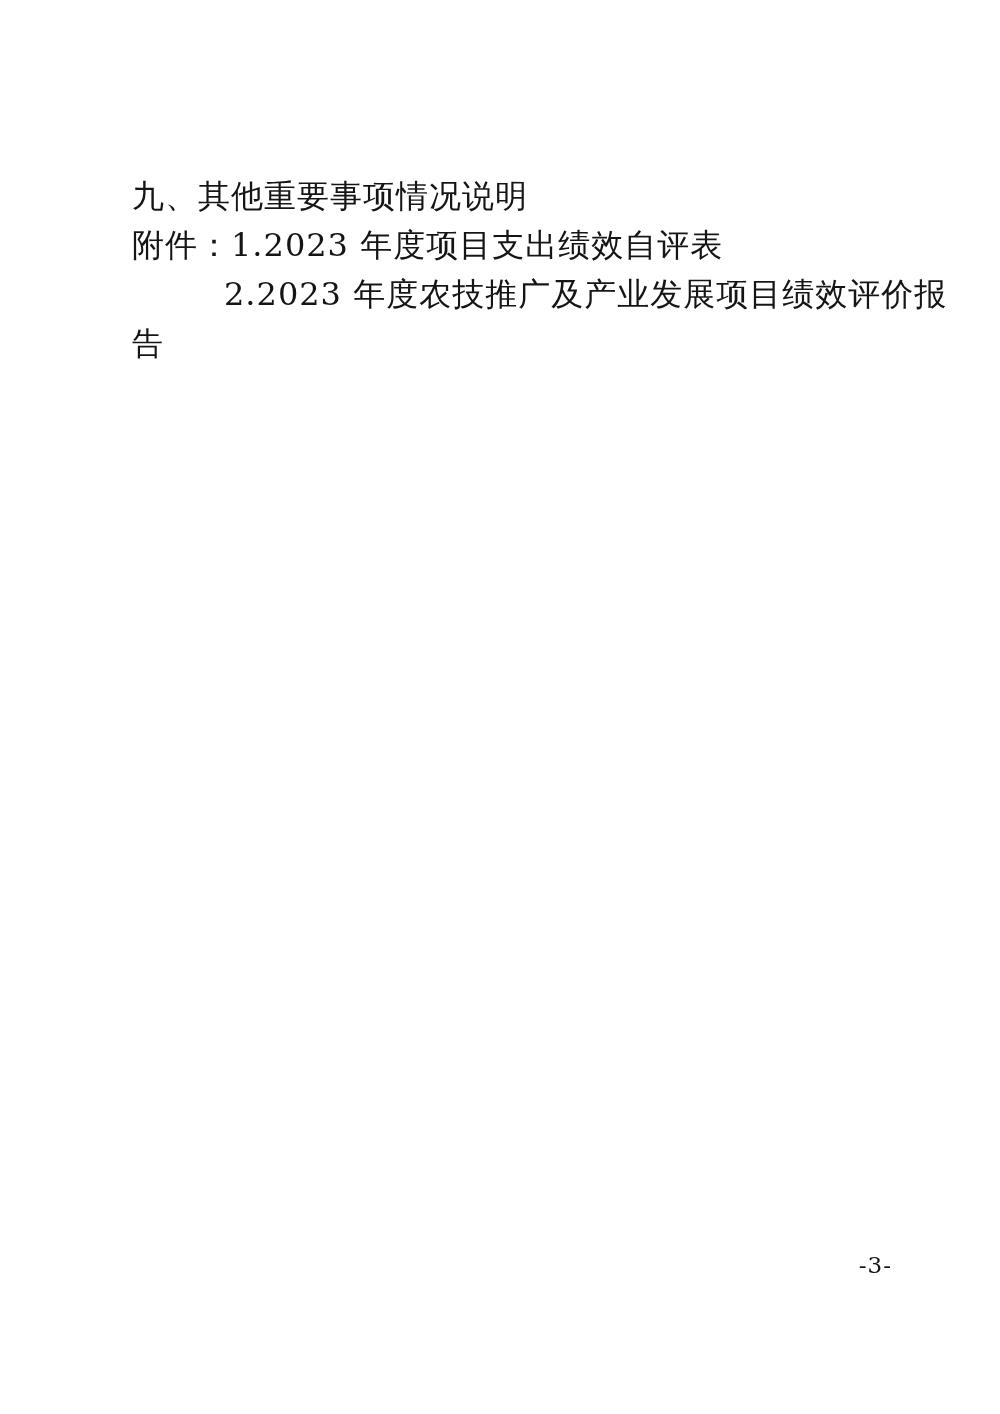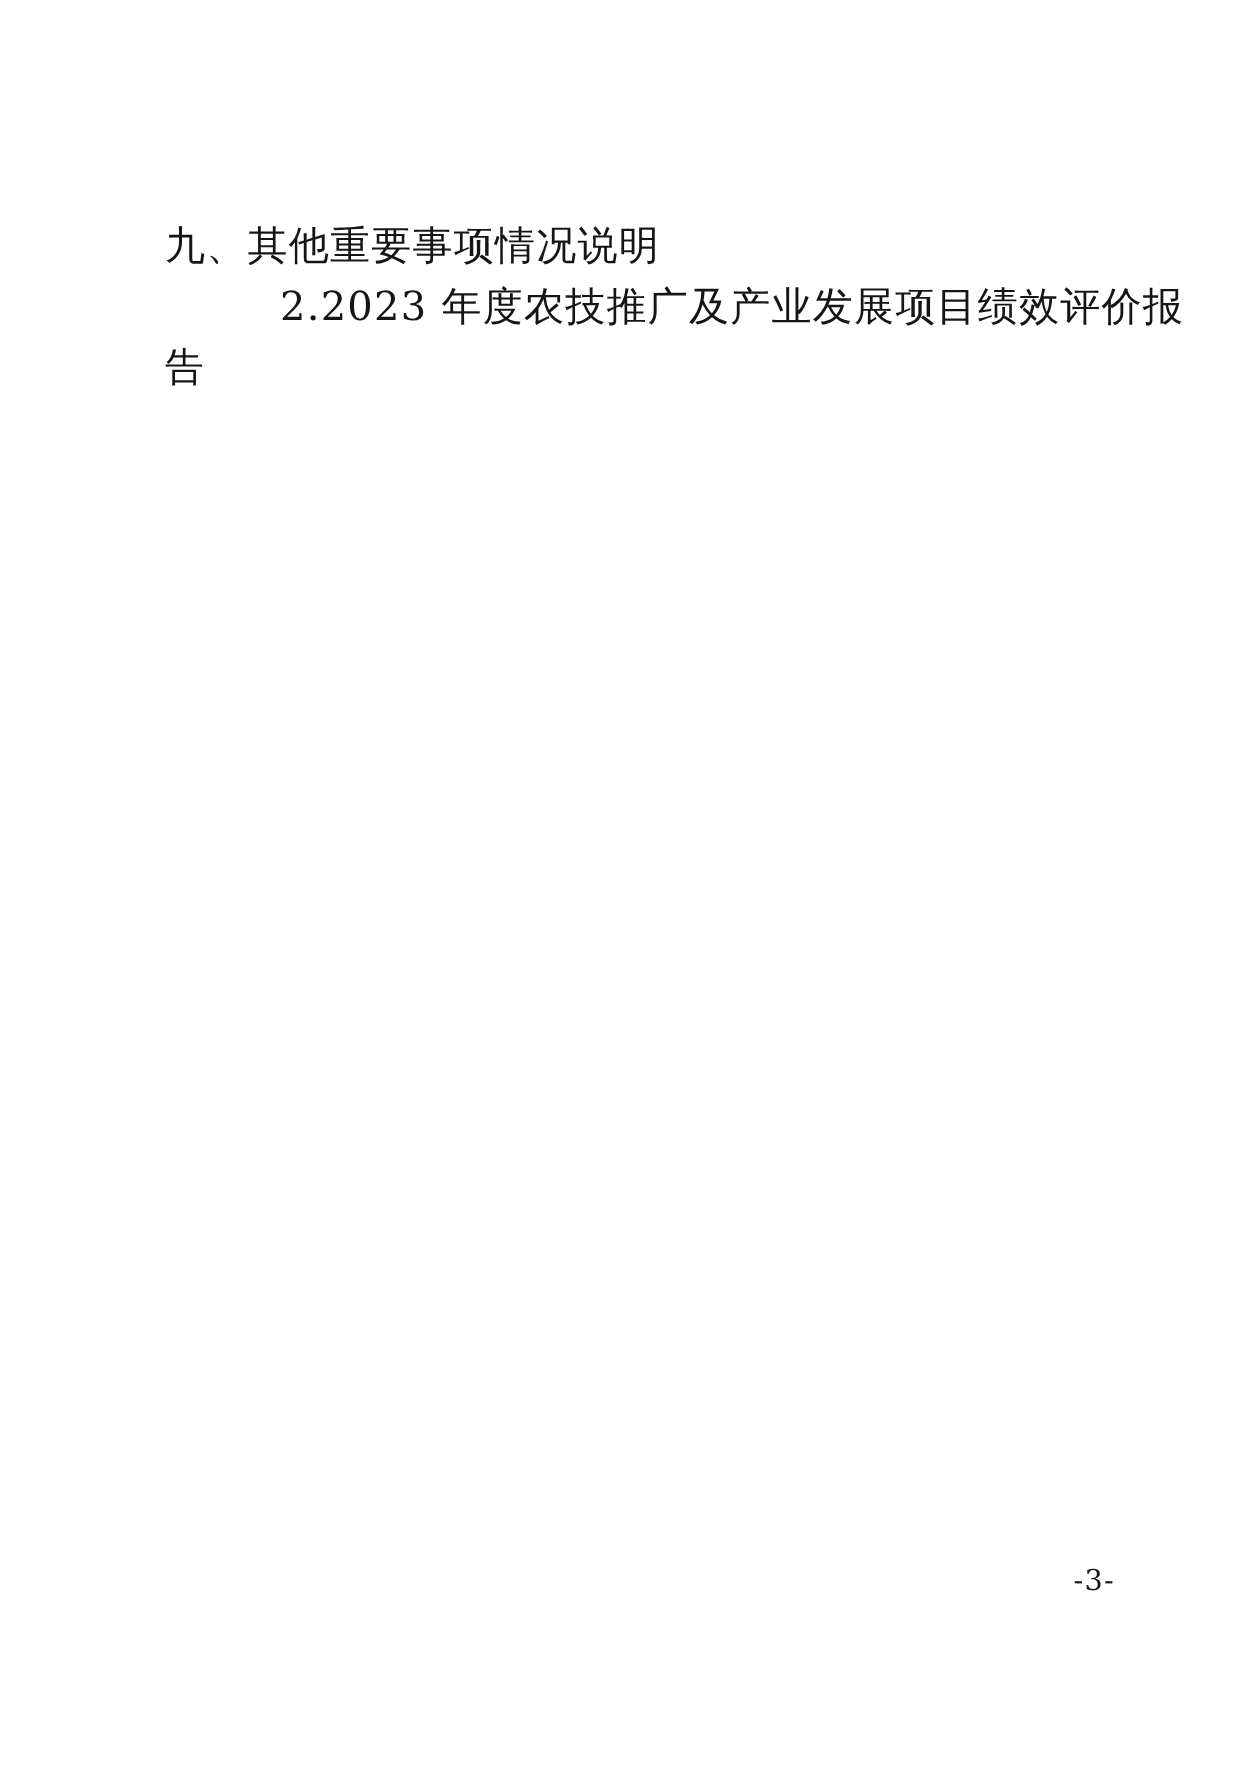--- a/index.html
+++ b/index.html
@@ -65,20 +65,21 @@
     letter-spacing: 1px;
   }
 </style>
 </head>
 <body>
 
 <div class="page">
 
   <div class="content">
     <div class="line">九、其他重要事项情况说明</div>
+    <div class="line">附件：1.2023 年度项目支出绩效自评表</div>
     <div class="line indent">2.2023 年度农技推广及产业发展项目绩效评价报</div>
     <div class="cont-line">告</div>
   </div>
 
   <div class="page-number">
     <span class="page-number-inner">-3-</span>
   </div>
 
 </div>
 

